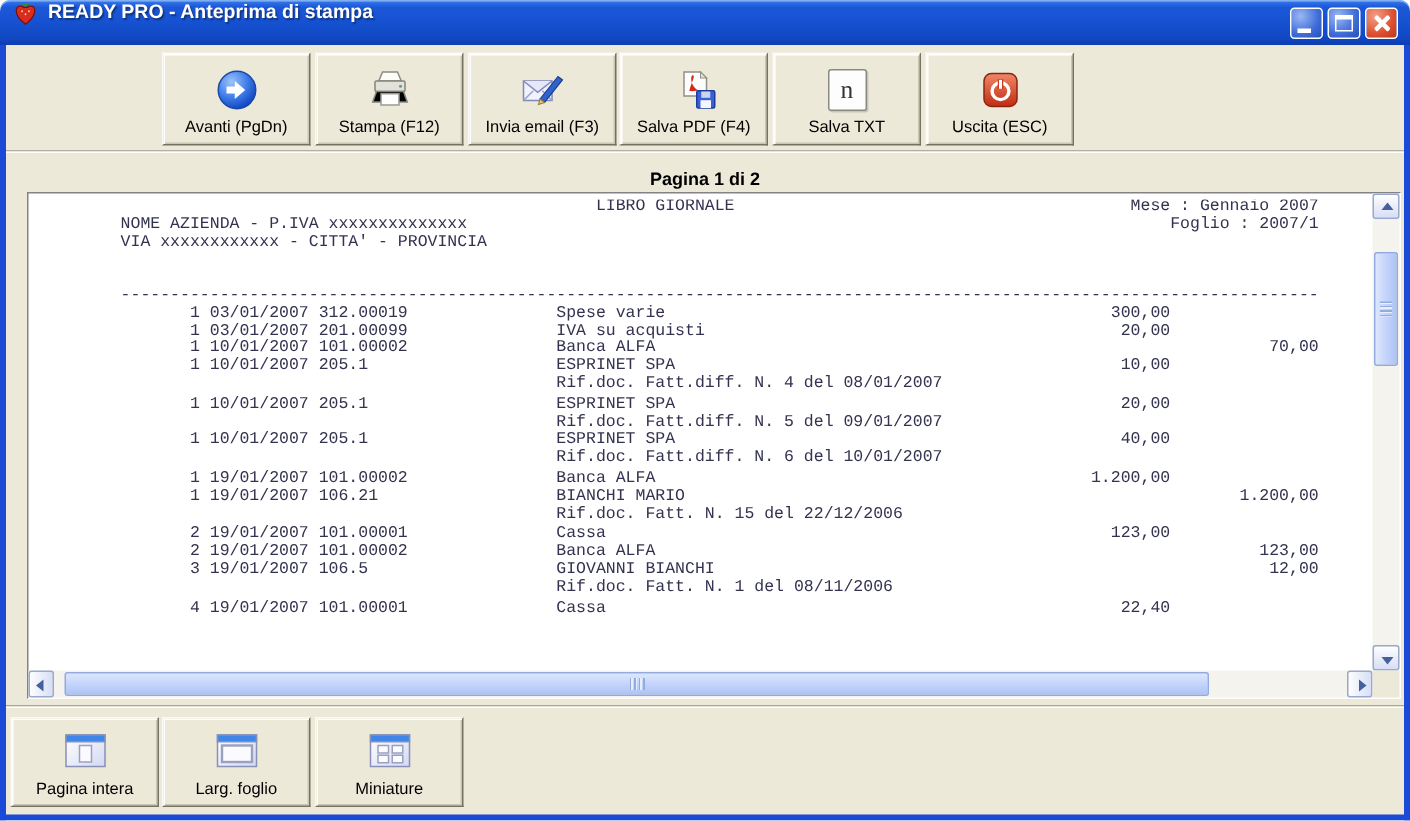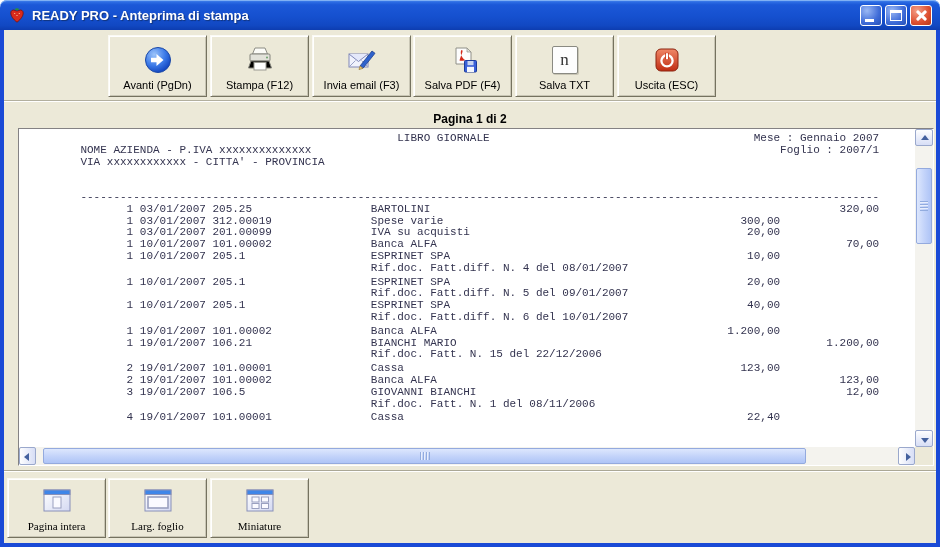--- a/index.html
+++ b/index.html
@@ -2,21 +2,21 @@
 <html><head>
 <meta charset="utf-8">
 <style>
   html,body{margin:0;padding:0;}
   body{width:940px;height:547px;overflow:hidden;background:#fff;}
   #window{position:relative;width:940px;height:547px;font-family:"Liberation Sans",sans-serif;}
 
   
   .titlebar{position:absolute;left:0;top:0;width:940px;height:30px;border-radius:7px 7px 0 0;
     background:linear-gradient(180deg,#5898f2 0%,#2e6ee4 6%,#1b58d8 16%,#1550cf 55%,#1148c2 85%,#0d3db0 100%);
-    box-shadow:inset 0 1px 0 #7fb0f4;display:flex;align-items:center;}
+    box-shadow:inset 0 1px 0 #7fb0f4;display:flex;}
   .app-icon{width:18px;height:18px;margin:0 6px 0 8px;flex:0 0 auto;}
   .title-text{color:#fff;font-weight:bold;font-size:13px;text-shadow:1px 1px 1px #11337a;}
   .win-controls{position:absolute;right:8px;top:5px;display:flex;gap:3px;}
   .wbtn{width:22px;height:21px;border-radius:3px;border:1px solid #fff;box-sizing:border-box;position:relative;cursor:pointer;}
   .wbtn.min,.wbtn.max{background:radial-gradient(circle at 30% 25%,#9ab8f4,#3f6cd8 60%,#2550b8);}
   .wbtn.close{background:radial-gradient(circle at 30% 25%,#f4a088,#dd4f30 60%,#b83818);}
   .glyph-min{position:absolute;left:4px;bottom:3px;width:9px;height:3px;background:#fff;}
   .glyph-max{position:absolute;left:4px;top:4px;width:12px;height:11px;border:1px solid #fff;border-top-width:3px;box-sizing:border-box;}
   .glyph-close{position:absolute;left:0;top:0;width:100%;height:100%;}
   .glyph-close::before,.glyph-close::after{content:"";position:absolute;left:9px;top:3px;width:3px;height:13px;background:#fff;border-radius:1px;}
@@ -25,21 +25,21 @@
 
   
   .bodyarea{position:absolute;left:0;top:30px;width:940px;height:517px;background:#ece9d8;
     border:4px solid #1a4ad6;border-top:none;box-sizing:border-box;}
 
   
   .btn{position:absolute;background:#ece9d8;border:1px solid;border-color:#fbfaf4 #75725f #75725f #fbfaf4;
     box-shadow:inset 1px 1px 0 #fff, inset -1px -1px 0 #c9c6b5;display:flex;flex-direction:column;
     align-items:center;justify-content:flex-end;cursor:pointer;box-sizing:border-box;}
   .tb{top:5px;width:99px;height:62px;}
-  .bb{top:448px;width:99px;height:60px;font-family:Liberation Serif, serif;}
+  .bb{top:448px;width:99px;height:60px;}
   .bicon{flex:1 1 auto;display:flex;align-items:center;justify-content:center;padding-top:4px;}
   .blabel{font-size:11px;line-height:12px;color:#000;margin-bottom:5px;white-space:nowrap;}
   .toolline{position:absolute;left:0;top:70px;width:932px;height:2px;border-top:1px solid #b2af9e;border-bottom:1px solid #fff;box-sizing:border-box;}
 
   .page-strip{position:absolute;left:0;top:72px;width:932px;height:34px;display:flex;align-items:center;justify-content:center;
     font-size:12px;font-weight:bold;color:#000;}
 
   
   .preview{position:absolute;left:14px;top:98px;width:916px;height:338px;background:#fff;
     border:1px solid;border-color:#848284 #fff #fff #848284;box-sizing:border-box;}
@@ -197,21 +197,20 @@
     <div class="page-strip">Pagina 1 di 2</div>
 
     <div class="preview">
       <div class="doc" id="doc">
           <div class="dline">                                                         LIBRO GIORNALE                                        Mese : Gennaio 2007</div>
           <div class="dline">         NOME AZIENDA - P.IVA xxxxxxxxxxxxxx                                                                       Foglio : 2007/1</div>
           <div class="dline">         VIA xxxxxxxxxxxx - CITTA' - PROVINCIA</div>
           <div class="dline"></div>
           <div class="dline"></div>
           <div class="dline">         -------------------------------------------------------------------------------------------------------------------------</div>
-          <div class="dline">                1 03/01/2007 205.25                  BARTOLINI                                                              320,00</div>
           <div class="dline">                1 03/01/2007 312.00019               Spese varie                                             300,00               </div>
           <div class="dline">                1 03/01/2007 201.00099               IVA su acquisti                                          20,00               </div>
           <div class="dline">                1 10/01/2007 101.00002               Banca ALFA                                                              70,00</div>
           <div class="dline">                1 10/01/2007 205.1                   ESPRINET SPA                                             10,00               </div>
           <div class="dline gapafter">                                                     Rif.doc. Fatt.diff. N. 4 del 08/01/2007</div>
           <div class="dline">                1 10/01/2007 205.1                   ESPRINET SPA                                             20,00               </div>
           <div class="dline">                                                     Rif.doc. Fatt.diff. N. 5 del 09/01/2007</div>
           <div class="dline">                1 10/01/2007 205.1                   ESPRINET SPA                                             40,00               </div>
           <div class="dline gapafter">                                                     Rif.doc. Fatt.diff. N. 6 del 10/01/2007</div>
           <div class="dline">                1 19/01/2007 101.00002               Banca ALFA                                            1.200,00               </div>

